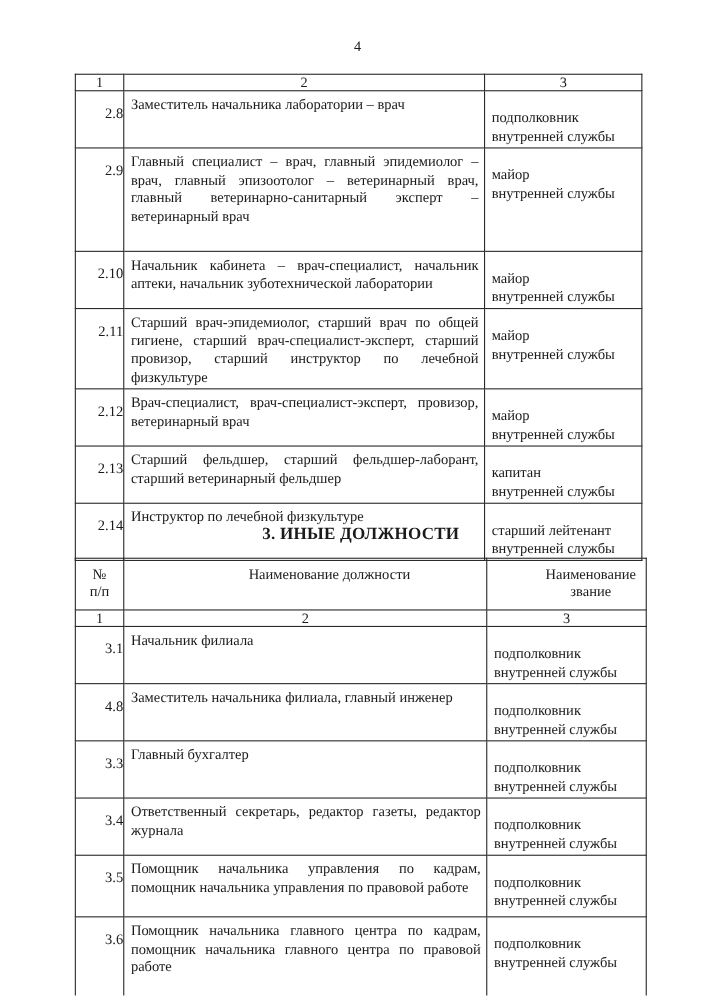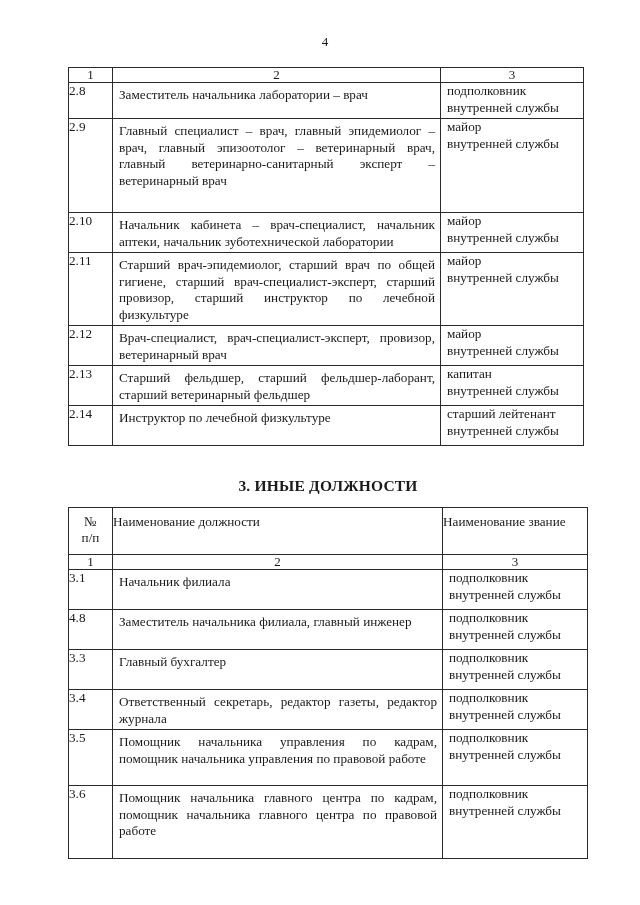--- a/index.html
+++ b/index.html
@@ -45,54 +45,55 @@
     top: 507px;
     width: 519px;
   }
   .idx-row td {
     text-align: center;
     height: 14px;
     line-height: 14px;
     font-size: 13px;
   }
   .cell-num {
-    text-align: left;
-    padding-top: 0;
+    text-align: right;
+    padding-top: 12px;
     line-height: 16.5px;
   }
   .cell-name {
     padding: 4px 5px 2px 6px;
     line-height: 16.5px;
     text-align: justify;
   }
   .cell-rank {
-    padding: 0 4px 2px 6px;
+    padding: 16px 4px 2px 6px;
     line-height: 16.5px;
   }
   .rank-line { display: block; white-space: nowrap; }
   .section-title {
     position: absolute;
     top: 477px;
     left: 0;
     width: 656px;
     text-align: center;
     font-weight: bold;
     font-size: 15.5px;
     letter-spacing: 0.2px;
   }
   .hdr-num {
     text-align: center;
     padding-top: 6px;
     line-height: 16px;
     height: 40px;
   }
   .hdr-text {
-    text-align: left;
+    text-align: center;
     padding-top: 6px;
     line-height: 16px;
+    padding-left: 44px;
   }
 </style>
 </head>
 <body>
 
 <div class="page-number">4</div>
 
 <table id="table-1">
   <colgroup>
     <col style="width:44px">

